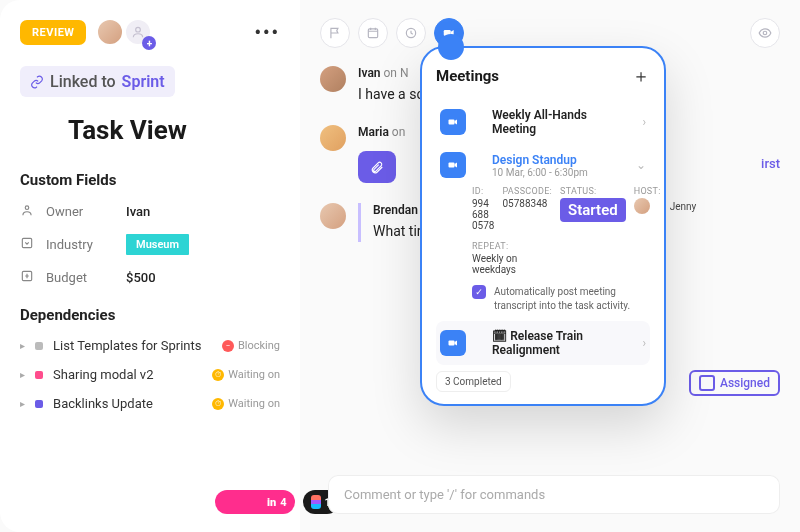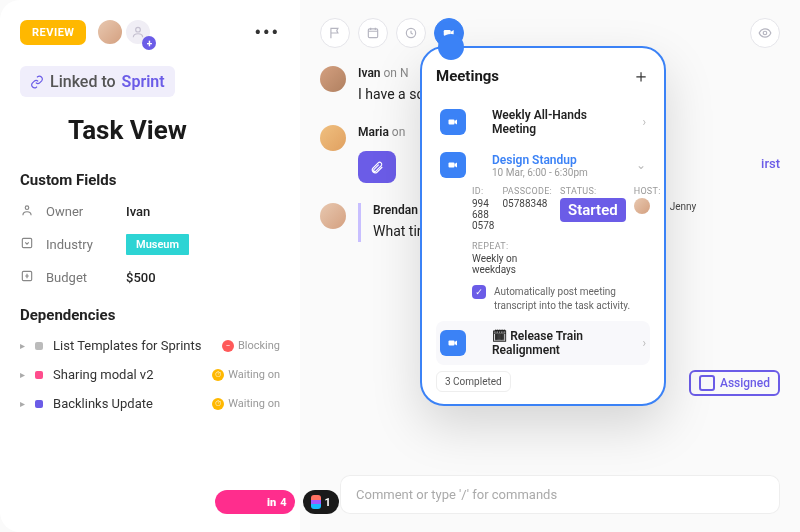--- a/index.html
+++ b/index.html
@@ -207,21 +207,21 @@
     padding:5px 8px; font-size:11px; font-weight:700;
     display:flex; align-items:center; gap:4px;
   }
   .pill-dark {
     background:#1a1a1a; color:#fff; border-radius:14px;
     padding:5px 8px; font-size:11px; font-weight:700;
     display:flex; align-items:center; gap:4px;
   }
   .figma-glyph { width:10px; height:14px; background:linear-gradient(#ff7262 33%, #a259ff 33% 66%, #1abcfe 66%); border-radius:3px; }
   .comment-bar {
-    position:absolute; left:340px; right:20px; bottom:18px;
+    position:absolute; left:328px; right:20px; bottom:18px;
     background:#fff; border-radius:10px;
     padding:12px 16px; font-size:13px; color:#aaa;
     box-shadow: inset 0 0 0 1px #eee;
   }
   .icon-svg { width:14px; height:14px; }
 </style>
 </head>
 <body>
 
 <div class="app">

